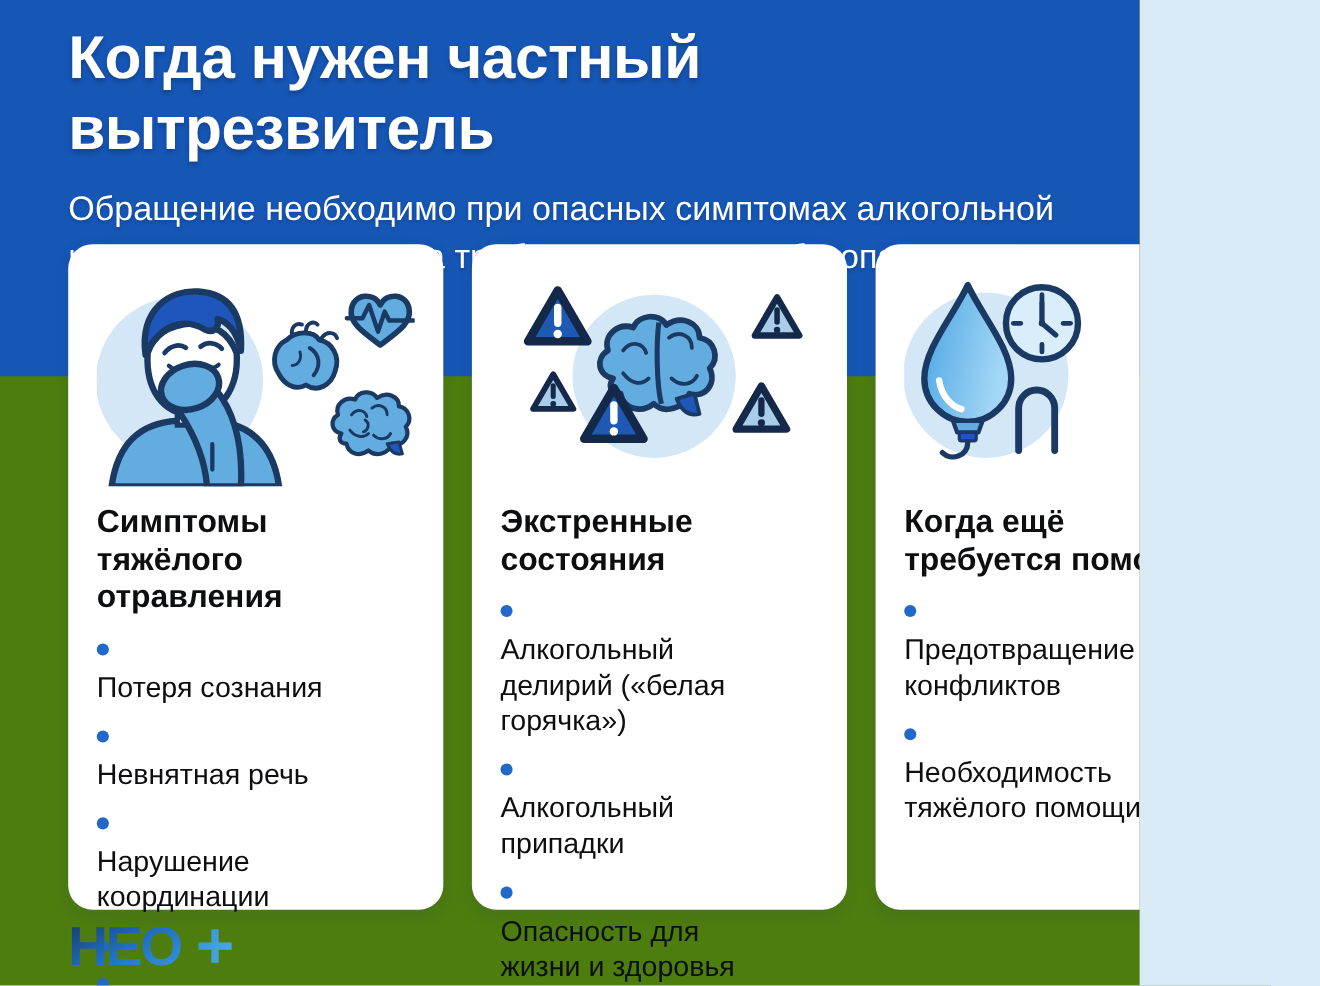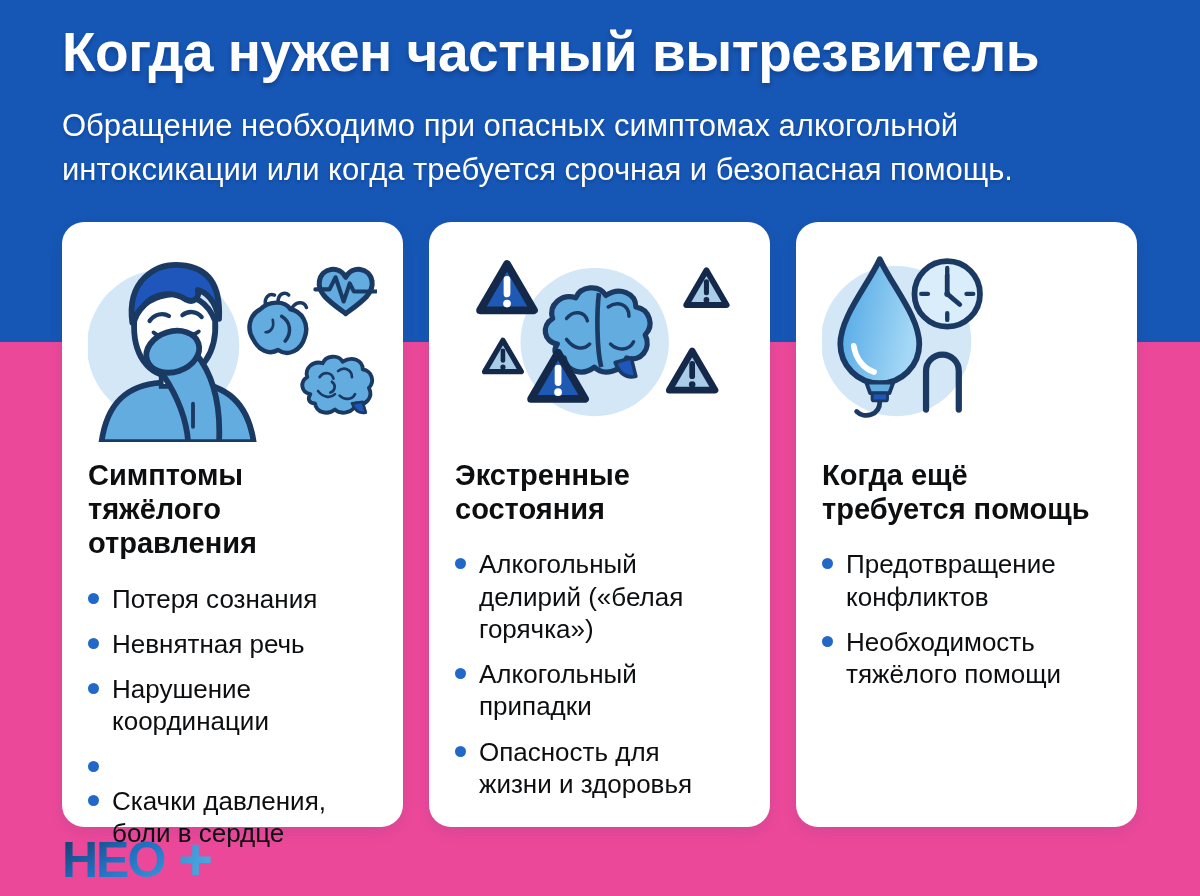--- a/index.html
+++ b/index.html
@@ -1,34 +1,34 @@
 <!DOCTYPE html>
 <html lang="ru"><head>
 <meta charset="utf-8">
 <style>
   html,body{margin:0;padding:0;background:#d9e9f6;}
-  .page{position:relative;width:1200px;height:896px;overflow:hidden;
-        background:#ec4899;font-family:"Liberation Sans",sans-serif;}
+  .page{position:relative;width:1036px;height:896px;overflow:hidden;
+        background:#4d7c0f;font-family:"Liberation Sans",sans-serif;}
   .header-band{position:absolute;left:0;top:0;width:100%;height:342px;background:#1656b4;}
   .header-content{position:absolute;left:62px;top:20px;right:40px;color:#fff;}
   .page-title{margin:0 0 20px 0;font-size:55px;font-weight:700;letter-spacing:-0.5px;
               color:#fff;text-shadow:0 3px 4px rgba(0,20,60,.28);}
   .page-subtitle{margin:0;font-size:31px;line-height:1.42;font-weight:400;color:#fff;
                  white-space:pre-line;text-shadow:0 2px 3px rgba(0,20,60,.2);}
   .cards{position:absolute;left:62px;top:222px;width:1076px;display:flex;gap:26px;}
   .card{width:341px;height:605px;background:#fff;border-radius:22px;
         padding:24px 26px;box-sizing:border-box;
         box-shadow:0 5px 14px rgba(16,60,120,.10);}
   .icon-area{width:289px;height:196px;}
   .icon-area svg{display:block;width:289px;height:196px;}
-  .card-title{margin:16px 0 22px 0;font-size:29px;line-height:1.18;font-weight:700;
+  .card-title{margin:16px 0 14px 0;font-size:29px;line-height:1.18;font-weight:700;
               color:#0d0e10;white-space:pre-line;}
   .bullets{list-style:none;margin:0;padding:0;}
   .bullets li{display:flex;align-items:flex-start;gap:13px;margin-bottom:13px;
-              font-size:26px;line-height:1.24;color:#0d0e10;}
+              font-size:26px;line-height:1.24;color:#0d0e10;flex-direction:column;}
   .dot{flex:0 0 11px;width:11px;height:11px;border-radius:50%;background:#2268c8;margin-top:10px;}
   .li-text{max-width:252px;}
   .logo{position:absolute;left:62px;top:834px;text-align:right;}
 </style>
 </head>
 <body>
 
 <div class="page">
   <div class="header-band"></div>
 

